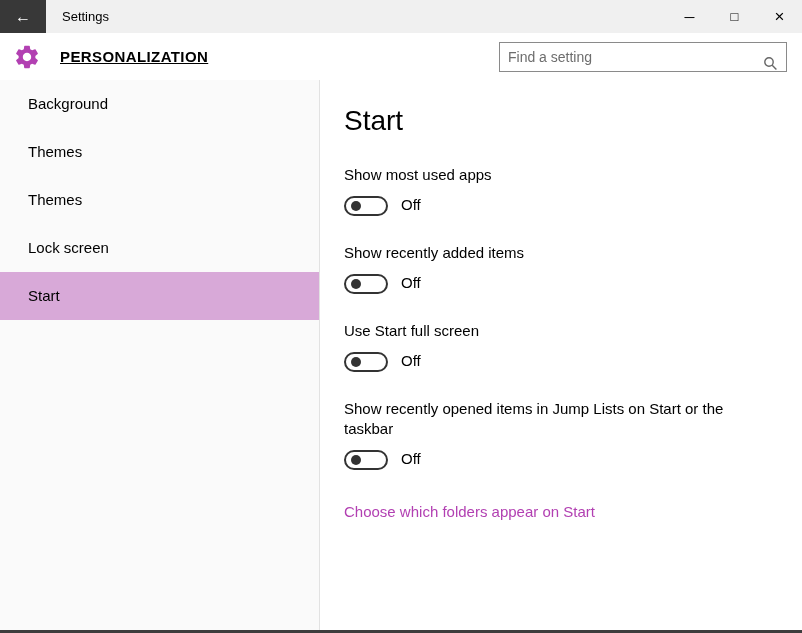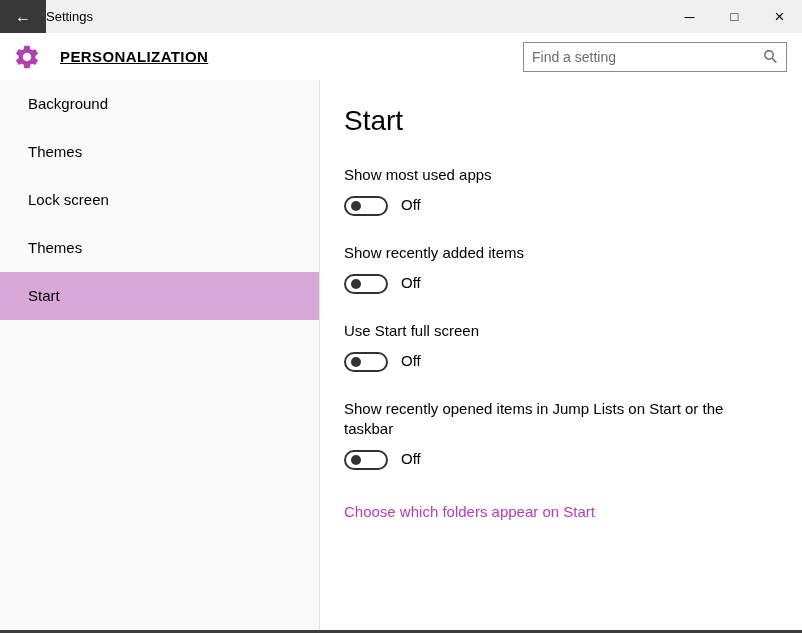--- a/index.html
+++ b/index.html
@@ -22,21 +22,21 @@
     flex: 0 0 auto;
   }
   .back-btn {
     width: 46px; height: 33px;
     background: #383838;
     color: #ffffff;
     display: flex; align-items: center; justify-content: center;
     font-size: 16px;
     cursor: default;
   }
-  .win-title { font-size: 13px; color: #000; }
+  .win-title { margin-left: 16px; font-size: 13px; color: #000; }
   .win-controls { margin-left: auto; display: flex; height: 100%; }
   .win-btn {
     width: 45px; height: 100%;
     display: flex; align-items: center; justify-content: center;
     font-size: 14px; color: #000;
     background: transparent; border: none;
   }
   .win-btn.max { font-size: 13px; }
   .win-btn.close { font-size: 17px; }
 
@@ -45,24 +45,24 @@
     height: 47px;
     background: #ffffff;
     display: flex;
     align-items: center;
     flex: 0 0 auto;
   }
   .gear-wrap { margin-left: 13px; display: flex; align-items: center; }
   .app-title { margin-left: 19px; font-size: 15px; font-weight: 700; letter-spacing: 0.4px; text-decoration: underline; }
   .searchbox {
     margin-left: auto; margin-right: 15px;
-    width: 264px; height: 30px;
+    width: 288px; height: 30px;
     border: 1px solid #8a8a8a;
     background: #fff;
-    display: flex; align-items: center;
+    display: flex; align-items: flex-end;
   }
   .searchbox input {
     flex: 1; height: 100%;
     border: none; outline: none;
     font-size: 14px; padding: 0 8px;
     font-family: inherit; color: #333;
     background: transparent;
   }
   .searchbox input::placeholder { color: #6d6d6d; opacity: 1; }
   .search-icon { margin-right: 8px; display: flex; align-items: center; }
@@ -160,22 +160,22 @@
         </svg>
       </span>
     </div>
   </div>
 
   <div class="app-body">
 
     <div class="sidebar">
       <div class="nav-item">Background</div>
       <div class="nav-item">Themes</div>
+      <div class="nav-item">Themes</div>
       <div class="nav-item">Lock screen</div>
-      <div class="nav-item">Themes</div>
       <div class="nav-item selected">Start</div>
     </div>
 
     <div class="content">
       <h1 class="page-title">Start</h1>
 
       <div class="setting">
         <div class="setting-label">Show most used apps</div>
         <div class="toggle-row">
           <div class="toggle">

